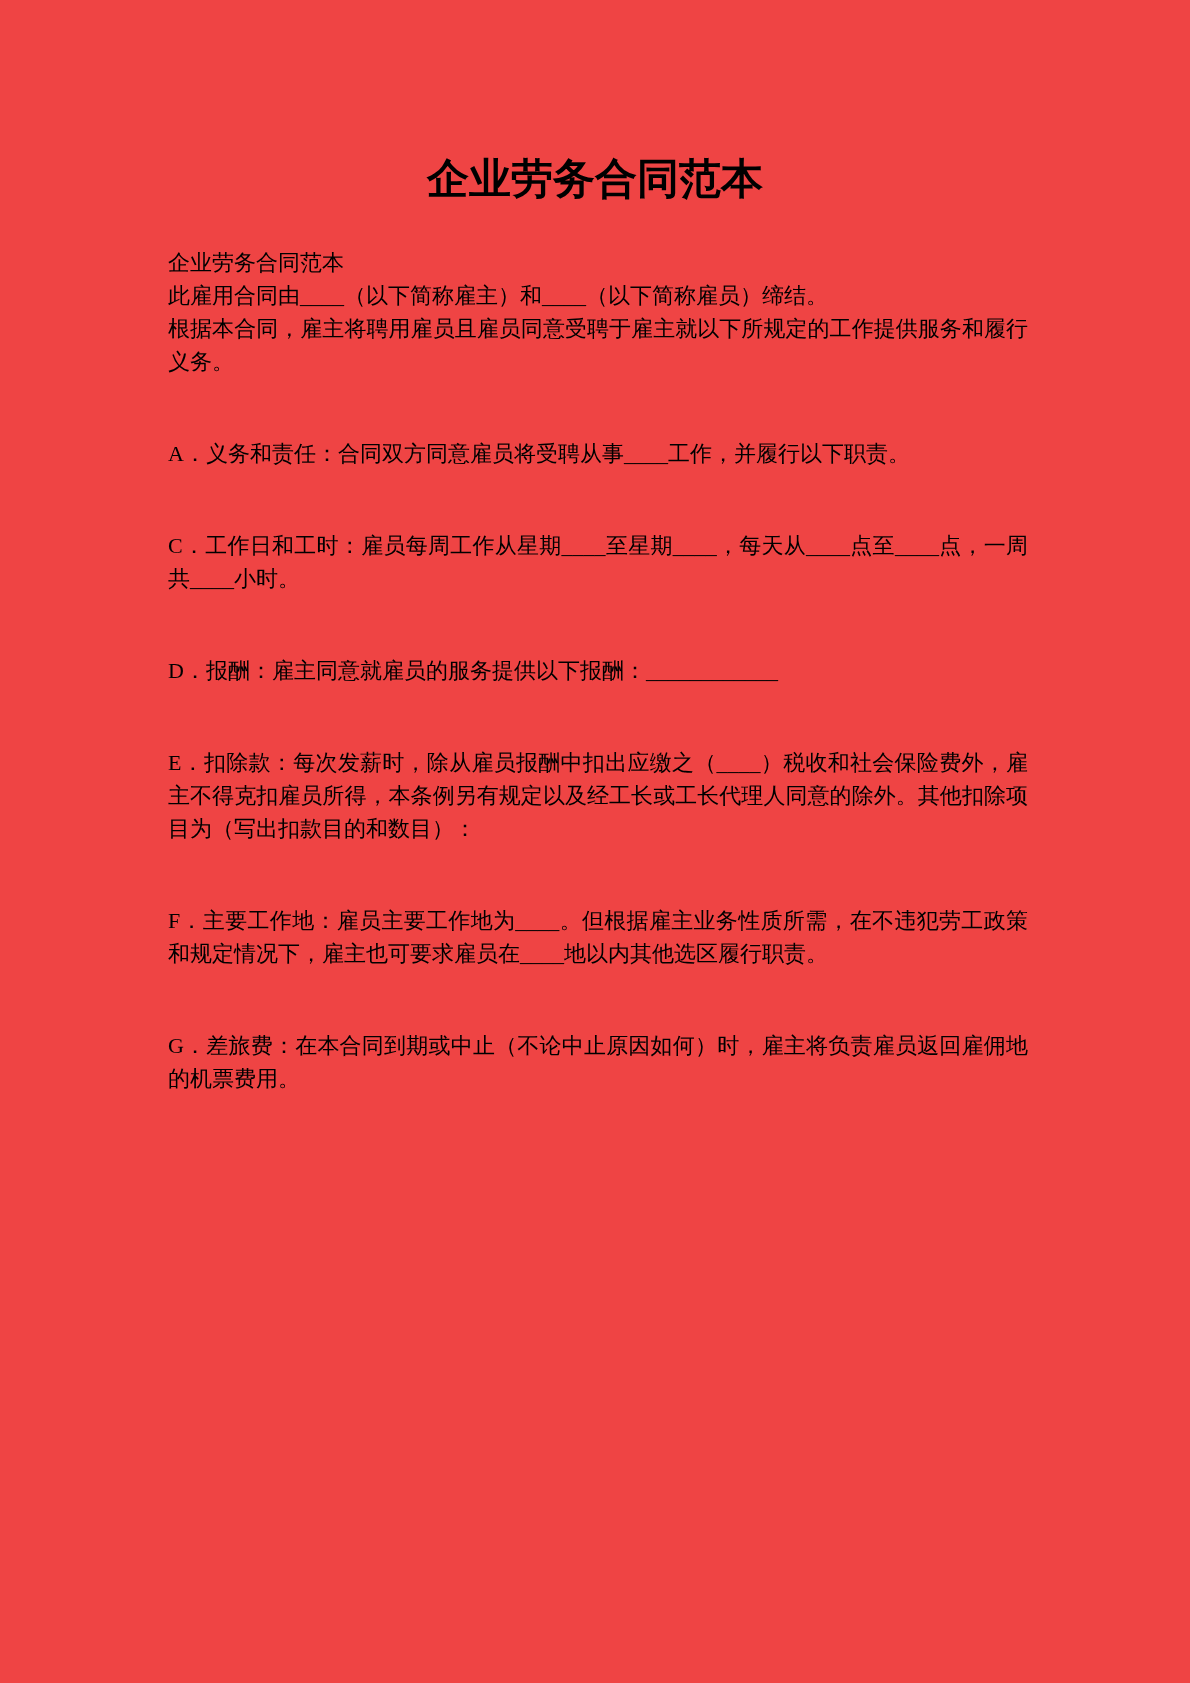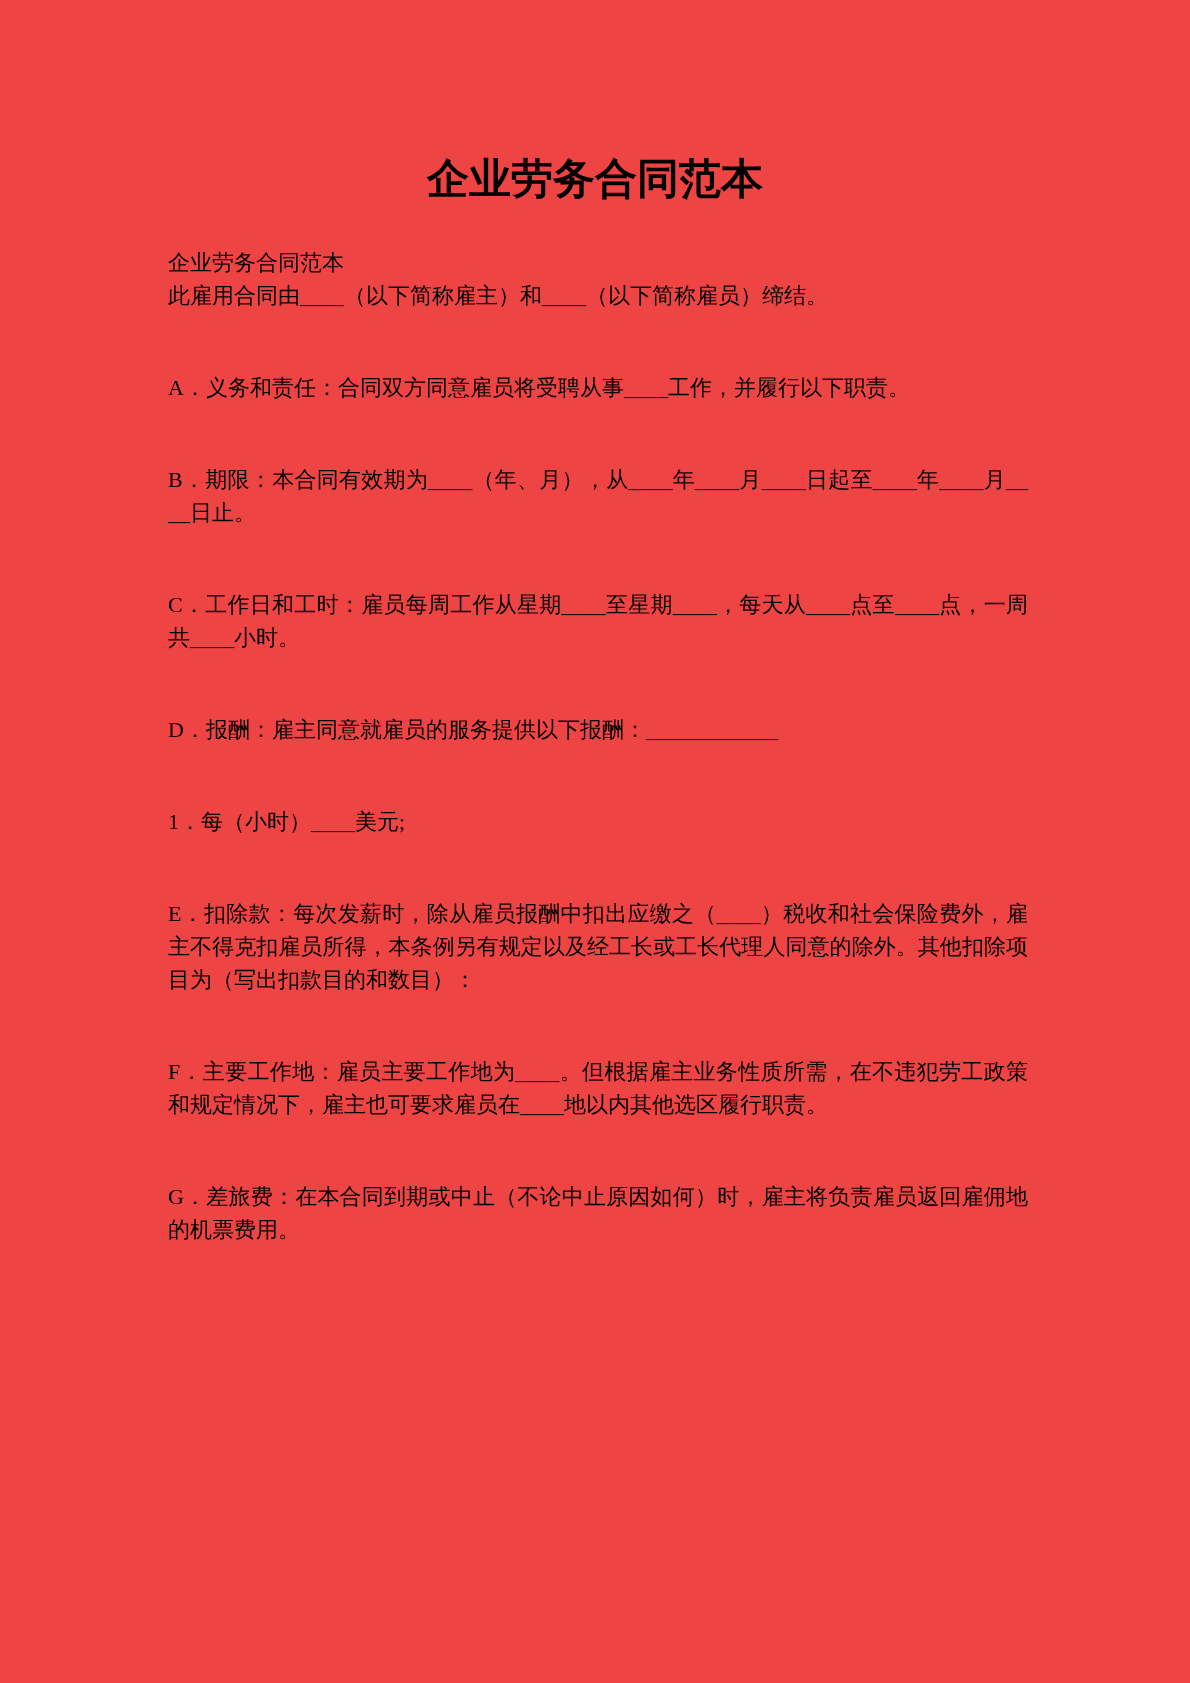--- a/index.html
+++ b/index.html
@@ -47,35 +47,30 @@
   </style>
 </head>
 <body>
 
 <div class="page">
   <h1 class="doc-title">企业劳务合同范本</h1>
   <div class="doc-body">
       <div class="para">
         <div class="line">企业劳务合同范本</div>
         <div class="line">此雇用合同由____（以下简称雇主）和____（以下简称雇员）缔结。</div>
+        <div class="line">根据本合同，雇主将聘用雇员且雇员同意受聘于雇主就以下所规定的工作提供服务和履行义务。</div>
       </div>
       <div class="para">
         <div class="line">A．义务和责任：合同双方同意雇员将受聘从事____工作，并履行以下职责。</div>
-      </div>
-      <div class="para">
-        <div class="line">B．期限：本合同有效期为____（年、月），从____年____月____日起至____年____月____日止。</div>
       </div>
       <div class="para">
         <div class="line">C．工作日和工时：雇员每周工作从星期____至星期____，每天从____点至____点，一周共____小时。</div>
       </div>
       <div class="para">
         <div class="line">D．报酬：雇主同意就雇员的服务提供以下报酬：____________</div>
-      </div>
-      <div class="para">
-        <div class="line">1．每（小时）____美元;</div>
       </div>
       <div class="para">
         <div class="line">E．扣除款：每次发薪时，除从雇员报酬中扣出应缴之（____）税收和社会保险费外，雇主不得克扣雇员所得，本条例另有规定以及经工长或工长代理人同意的除外。其他扣除项目为（写出扣款目的和数目）：</div>
       </div>
       <div class="para">
         <div class="line">F．主要工作地：雇员主要工作地为____。但根据雇主业务性质所需，在不违犯劳工政策和规定情况下，雇主也可要求雇员在____地以内其他选区履行职责。</div>
       </div>
       <div class="para">
         <div class="line">G．差旅费：在本合同到期或中止（不论中止原因如何）时，雇主将负责雇员返回雇佣地的机票费用。</div>
       </div>

